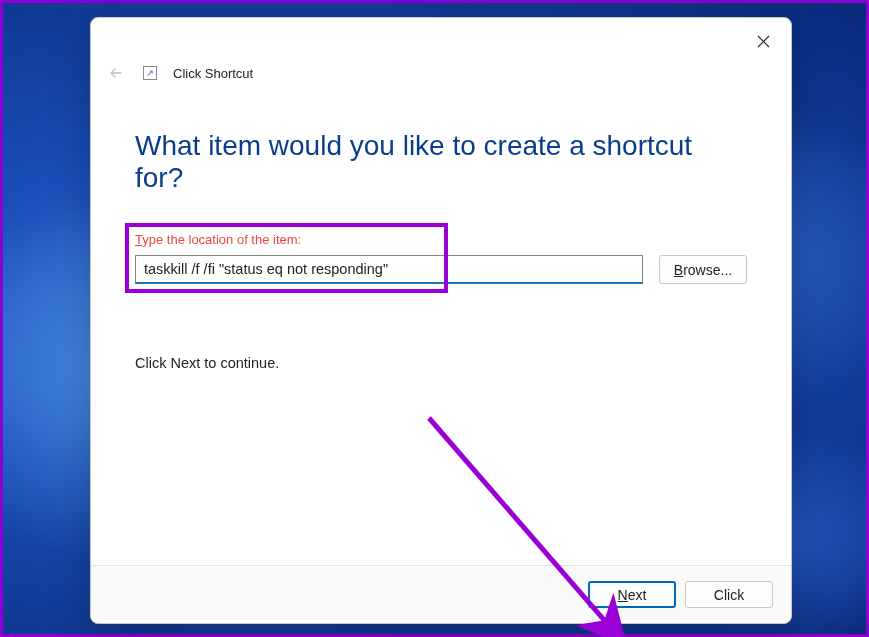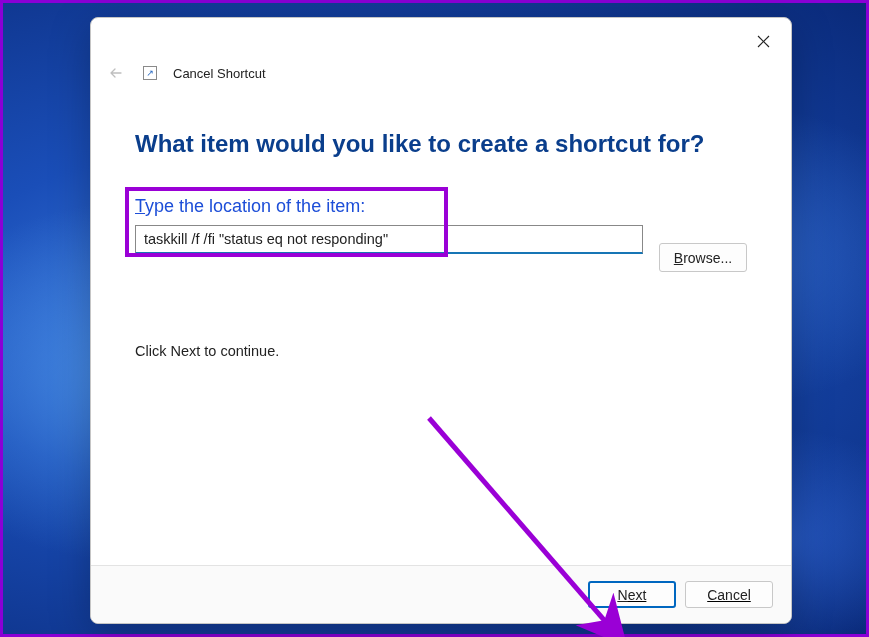--- a/index.html
+++ b/index.html
@@ -92,23 +92,23 @@
     margin-left: 6px;
   }
   
   .content {
     flex: 1;
     padding: 42px 44px 0 44px;
     position: relative;
   }
   
   .heading {
-    font-size: 24px;
+    font-size: 28px;
     color: #0a3e8c;
-    font-weight: 700;
+    font-weight: 400;
     margin-bottom: 38px;
   }
   
   .description {
     font-size: 14.5px;
     color: #222;
     line-height: 1.5;
     margin-bottom: 30px;
   }
   
@@ -121,22 +121,22 @@
     left: -10px;
     top: -9px;
     width: 323px;
     height: 70px;
     border: 4px solid #9a00d6;
     pointer-events: none;
     z-index: 5;
   }
   
   .input-label {
-    font-size: 18px;
-    color: #1d4ed8;
+    font-size: 13px;
+    color: #ef4444;
     margin-bottom: 8px;
     display: block;
   }
   .input-label .underline { text-decoration: underline; }
   
   .input-row {
     display: flex;
     gap: 16px;
     align-items: stretch;
   }
@@ -156,41 +156,39 @@
   
   .browse-btn {
     width: 88px;
     height: 29px;
     background: #fdfdfd;
     border: 1px solid #c8c8c8;
     border-radius: 3px;
     font-size: 14px;
     color: #222;
     cursor: pointer;
-    margin-top: 18px;
   }
   .browse-btn .underline { text-decoration: underline; }
   
   .continue-text {
     margin-top: 71px;
     font-size: 14.5px;
     color: #222;
   }
   
   .footer {
     height: 58px;
     border-top: 1px solid #e3e3e3;
     background: #fafafa;
     display: flex;
     justify-content: flex-end;
     align-items: center;
     gap: 9px;
     padding: 0 18px;
     border-radius: 0 0 8px 8px;
-    text-decoration: underline;
   }
   
   .footer-btn {
     width: 88px;
     height: 27px;
     background: #fdfdfd;
     border: 1px solid #c8c8c8;
     border-radius: 3px;
     font-size: 14px;
     color: #222;
@@ -224,21 +222,21 @@
       </div>
     </div>
 
     <div class="header-row">
       <div class="back-arrow">
         <svg viewBox="0 0 18 18">
           <path d="M 14 9 L 4 9 M 8 5 L 4 9 L 8 13" stroke="#bfbfbf" stroke-width="1.3" fill="none" stroke-linecap="round" stroke-linejoin="round"></path>
         </svg>
       </div>
       <div class="shortcut-overlay-icon">↗</div>
-      <div class="window-title">Cancel Shortcut</div>
+      <div class="window-title">Click Shortcut</div>
     </div>
 
     <div class="content">
       <h1 class="heading">What item would you like to create a shortcut for?</h1>
 
 
       <div class="input-group">
         <div class="highlight-box"></div>
         <label class="input-label"><span class="underline">T</span><span>ype the location of the item:</span></label>
         <div class="input-row">
@@ -254,17 +252,17 @@
           <marker id="arrowhead" markerWidth="12" markerHeight="12" refX="9" refY="5" orient="auto">
             <path d="M 0 0 L 10 5 L 0 10 L 3 5 Z" fill="#9a00d6"></path>
           </marker>
         </defs>
         <line x1="10" y1="10" x2="205" y2="235" stroke="#9a00d6" stroke-width="5" marker-end="url(#arrowhead)"></line>
       </svg>
     </div>
 
     <div class="footer">
       <button class="footer-btn primary"><span class="underline">N</span><span>ext</span></button>
-      <button class="footer-btn">Cancel</button>
+      <button class="footer-btn">Click</button>
     </div>
 
   </div>
 </div>
 
 </body></html>

